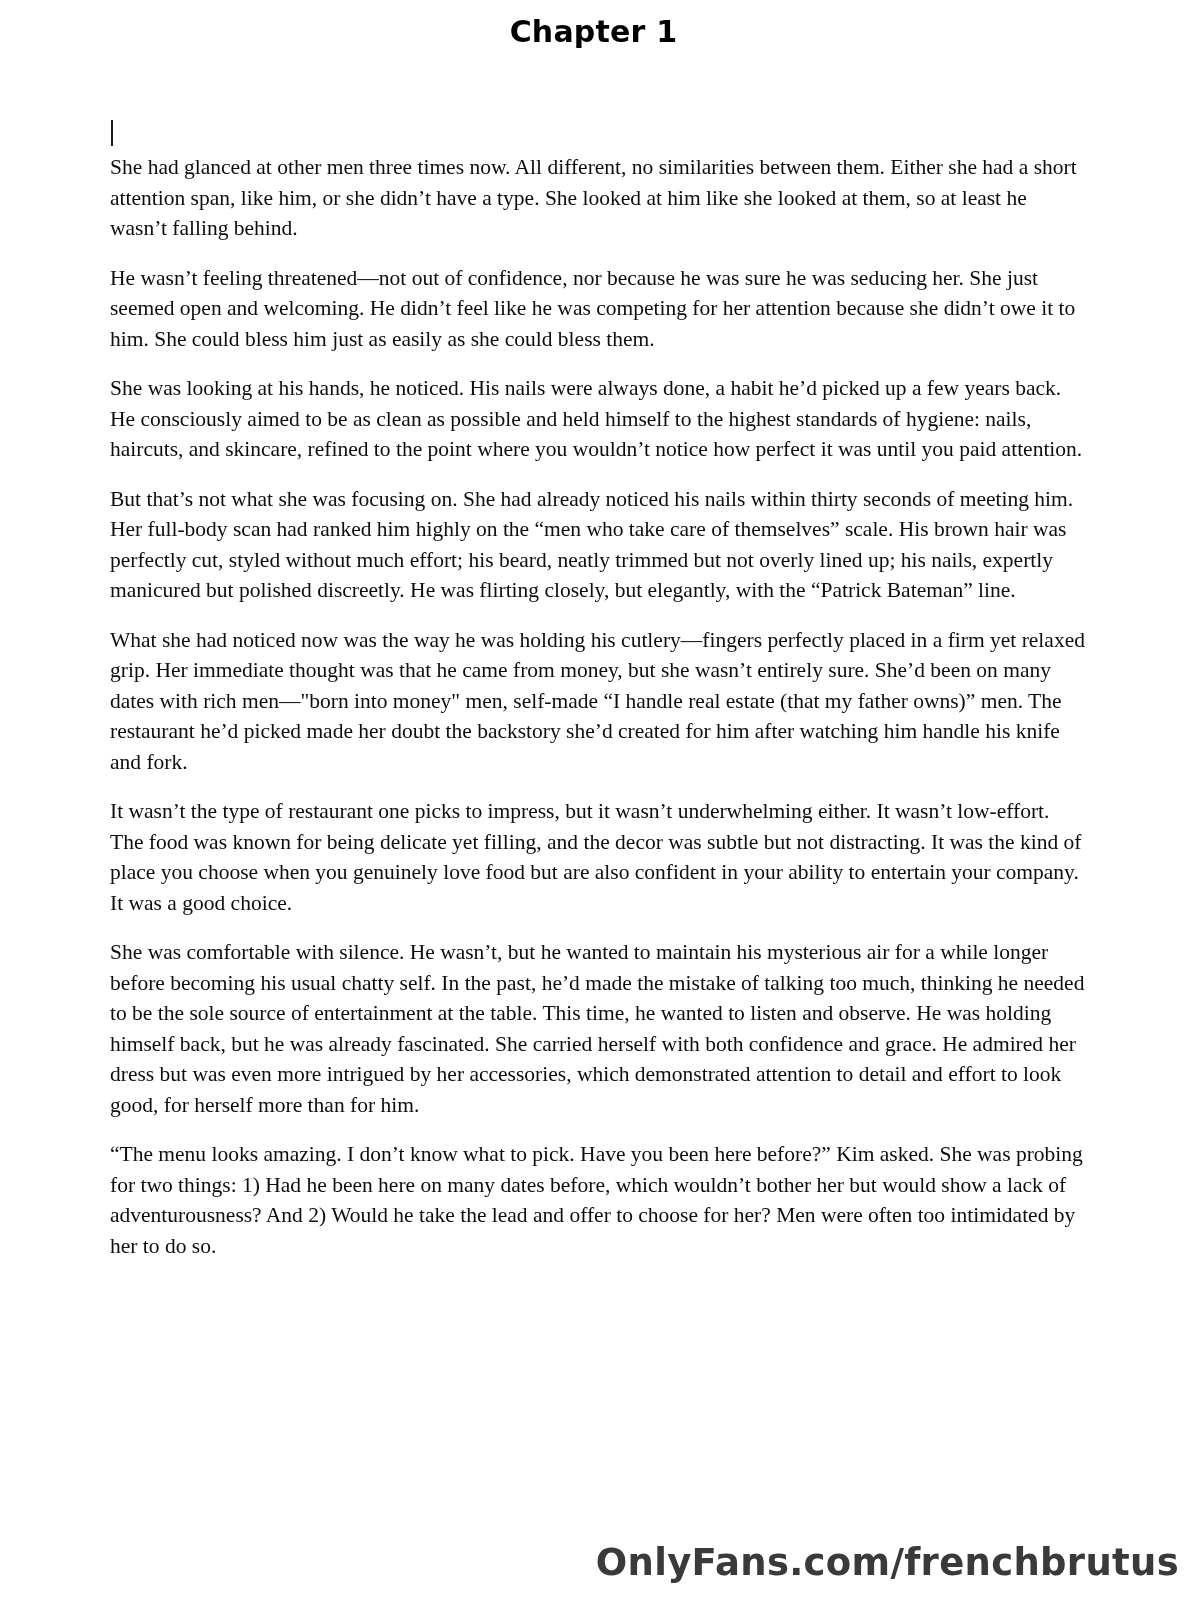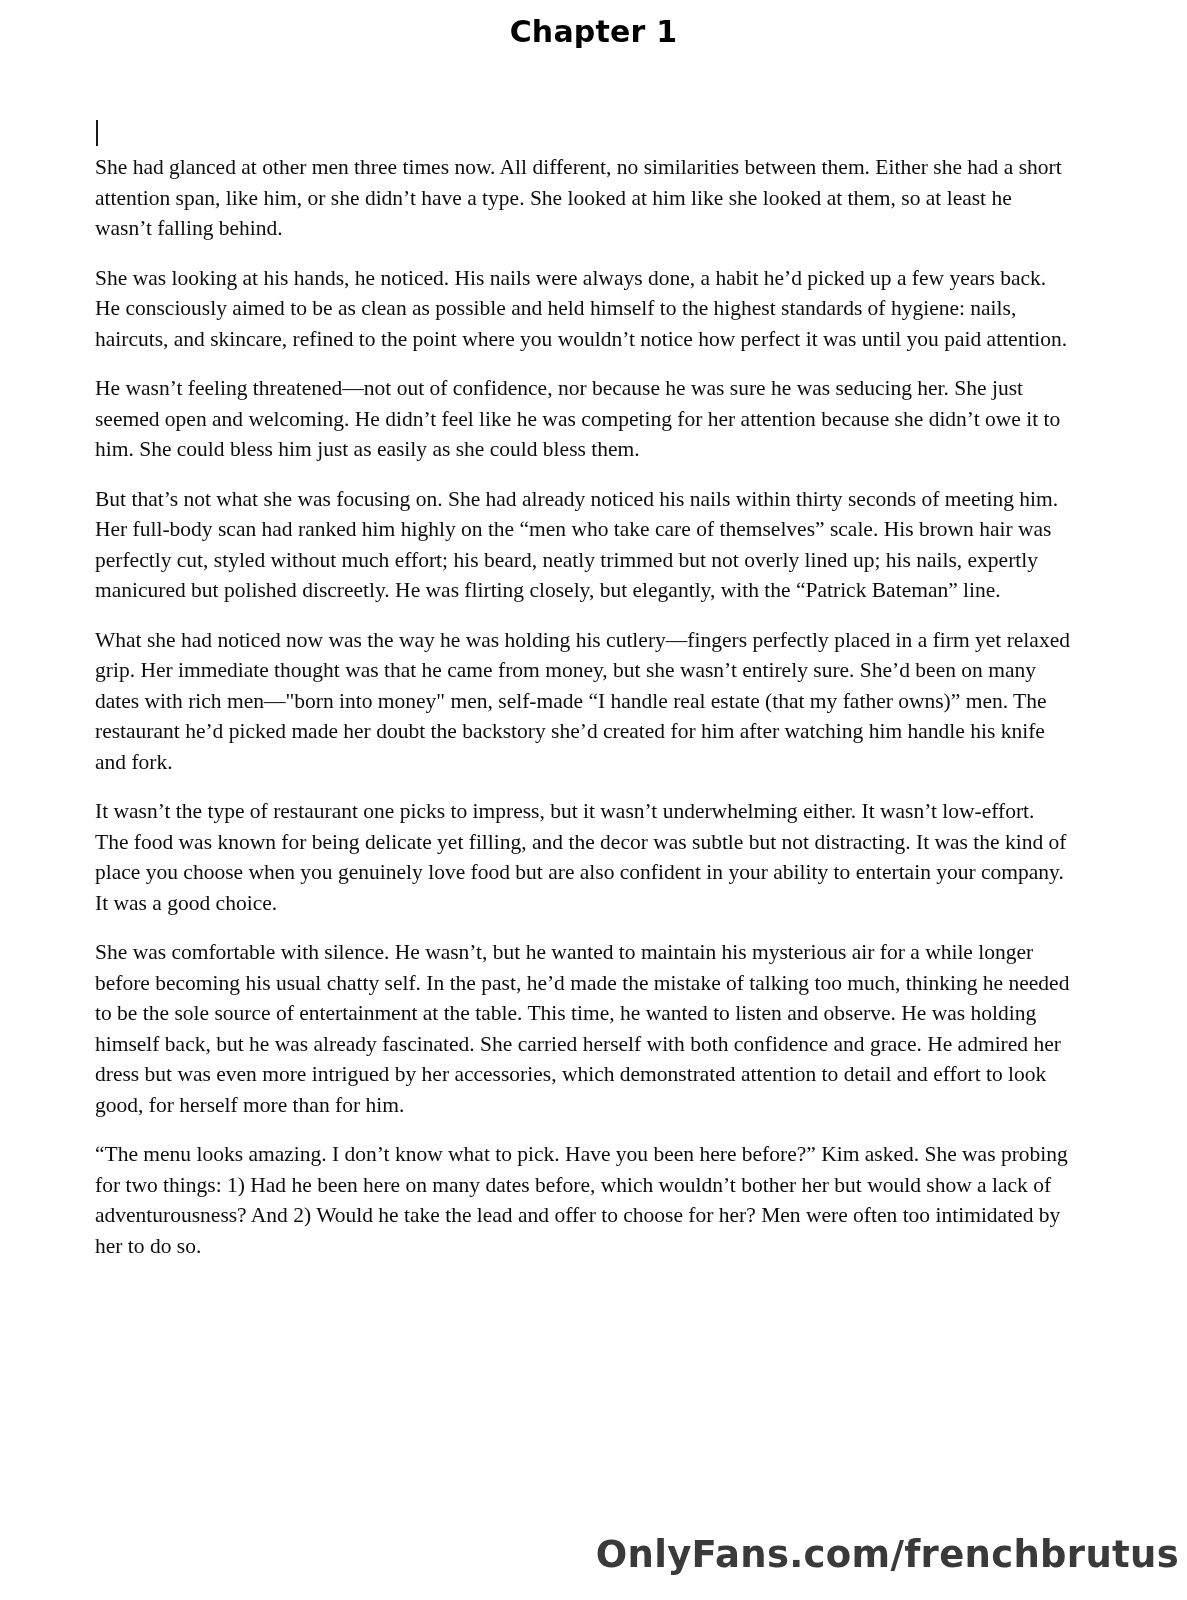--- a/index.html
+++ b/index.html
@@ -29,21 +29,21 @@
     font-weight: bold;
     font-size: 30px;
     letter-spacing: 0.2px;
     color: #000000;
     margin: 0;
     padding-top: 14px;
   }
 
   .body-area {
     position: absolute;
-    left: 95px;
+    left: 110px;
     top: 120px;
     width: 975px;
   }
 
   .caret {
     display: block;
     width: 2px;
     height: 26px;
     background: #1a1a1a;
     margin-left: 1px;
@@ -59,43 +59,43 @@
     font-family: "Liberation Serif", serif;
   }
 
   p.para:last-child {
     margin-bottom: 0;
   }
 
   .watermark {
     position: absolute;
     right: 8px;
-    bottom: 24px;
+    bottom: 16px;
     font-family: "DejaVu Sans", sans-serif;
     font-weight: bold;
     font-size: 37px;
     color: #3a3a3a;
     letter-spacing: 0.3px;
     white-space: nowrap;
   }
 </style>
 </head>
 <body>
 
 <div class="page">
 
   <h1 class="chapter-title">Chapter 1</h1>
 
   <div class="body-area">
 
     <span class="caret"></span>
 
     <p class="para">She had glanced at other men three times now. All different, no similarities between them. Either she had a short attention span, like him, or she didn’t have a type. She looked at him like she looked at them, so at least he wasn’t falling behind.</p>
+    <p class="para">He wasn’t feeling threatened—not out of confidence, nor because he was sure he was seducing her. She just seemed open and welcoming. He didn’t feel like he was competing for her attention because she didn’t owe it to him. She could bless him just as easily as she could bless them.</p>
     <p class="para">She was looking at his hands, he noticed. His nails were always done, a habit he’d picked up a few years back. He consciously aimed to be as clean as possible and held himself to the highest standards of hygiene: nails, haircuts, and skincare, refined to the point where you wouldn’t notice how perfect it was until you paid attention.</p>
-    <p class="para">He wasn’t feeling threatened—not out of confidence, nor because he was sure he was seducing her. She just seemed open and welcoming. He didn’t feel like he was competing for her attention because she didn’t owe it to him. She could bless him just as easily as she could bless them.</p>
     <p class="para">But that’s not what she was focusing on. She had already noticed his nails within thirty seconds of meeting him. Her full-body scan had ranked him highly on the “men who take care of themselves” scale. His brown hair was perfectly cut, styled without much effort; his beard, neatly trimmed but not overly lined up; his nails, expertly manicured but polished discreetly. He was flirting closely, but elegantly, with the “Patrick Bateman” line.</p>
     <p class="para">What she had noticed now was the way he was holding his cutlery—fingers perfectly placed in a firm yet relaxed grip. Her immediate thought was that he came from money, but she wasn’t entirely sure. She’d been on many dates with rich men—"born into money" men, self-made “I handle real estate (that my father owns)” men. The restaurant he’d picked made her doubt the backstory she’d created for him after watching him handle his knife and fork.</p>
     <p class="para">It wasn’t the type of restaurant one picks to impress, but it wasn’t underwhelming either. It wasn’t low-effort. The food was known for being delicate yet filling, and the decor was subtle but not distracting. It was the kind of place you choose when you genuinely love food but are also confident in your ability to entertain your company. It was a good choice.</p>
     <p class="para">She was comfortable with silence. He wasn’t, but he wanted to maintain his mysterious air for a while longer before becoming his usual chatty self. In the past, he’d made the mistake of talking too much, thinking he needed to be the sole source of entertainment at the table. This time, he wanted to listen and observe. He was holding himself back, but he was already fascinated. She carried herself with both confidence and grace. He admired her dress but was even more intrigued by her accessories, which demonstrated attention to detail and effort to look good, for herself more than for him.</p>
     <p class="para">“The menu looks amazing. I don’t know what to pick. Have you been here before?” Kim asked. She was probing for two things: 1) Had he been here on many dates before, which wouldn’t bother her but would show a lack of adventurousness? And 2) Would he take the lead and offer to choose for her? Men were often too intimidated by her to do so.</p>
 
   </div>
 
   <div class="watermark">OnlyFans.com/frenchbrutus</div>
 

